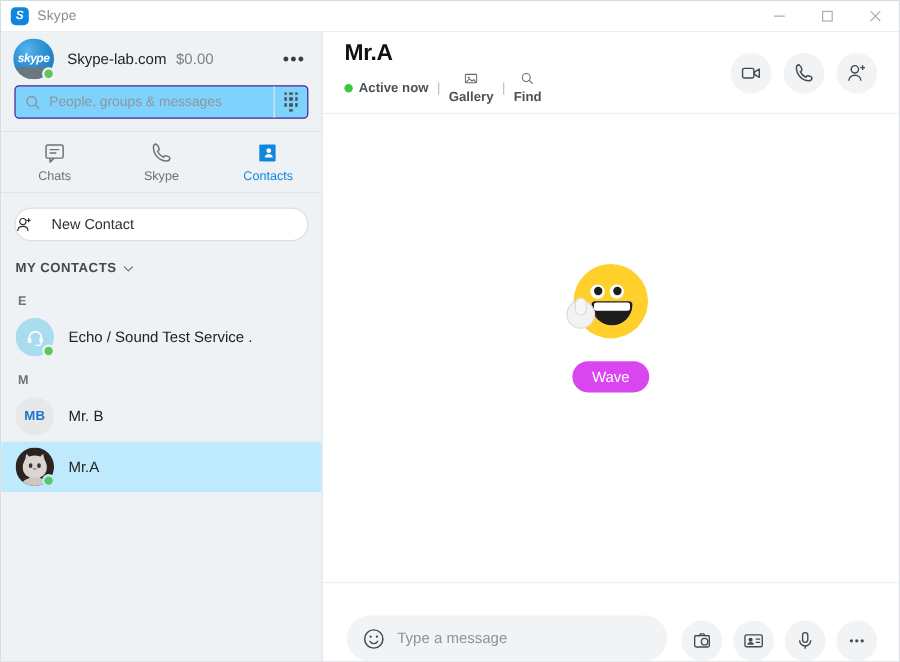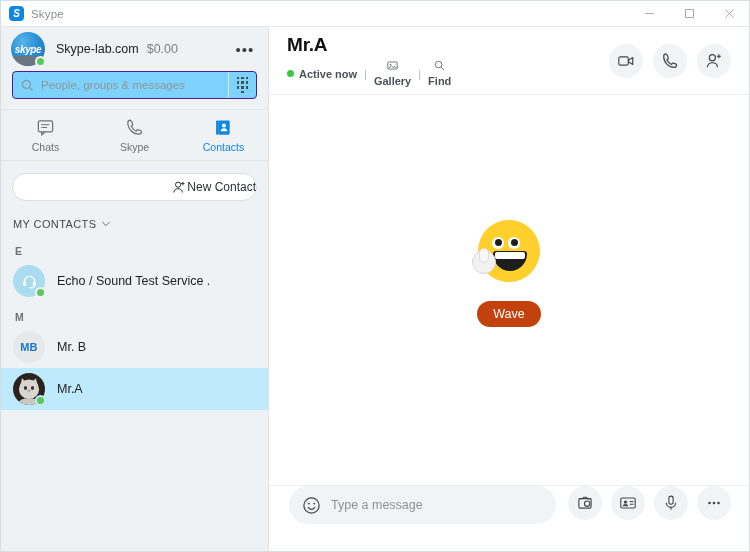--- a/index.html
+++ b/index.html
@@ -131,27 +131,27 @@
     align-items: center; justify-content: center; gap: 4px;
     color: #6c7277; font-size: 10.5px;
   }
   .navtab.active { color: #0f86e0; }
   .navtab svg { display: block; }
 
   .newcontact-wrap { padding: 12px 11px 8px 11px; }
   .newcontact {
     height: 28px; background: #fff;
     border: 1px solid #dadfe3; border-radius: 14px;
-    display: flex; align-items: center; justify-content: flex-end; gap: 0;
+    display: flex; align-items: center; justify-content: flex-start; gap: 15px;
     font-size: 12px; color: #2b3034;
   }
 
   .section-head {
     padding: 9px 12px 6px 12px;
-    font-size: 11px; font-weight: normal; color: #44494e;
+    font-size: 11px; font-weight: bold; color: #44494e;
     letter-spacing: .4px;
     display: flex; align-items: center; gap: 5px;
   }
   .letter-head {
     padding: 9px 12px 3px 14px;
     font-size: 10.5px; color: #6d7378; font-weight: bold;
   }
   .contact-list { flex: 1; overflow: hidden; }
   .contact {
     height: 42px; display: flex; align-items: center;
@@ -262,30 +262,30 @@
     position: absolute; left: -6px; top: 30px;
     width: 24px; height: 24px; border-radius: 50%;
     background: #f2f2f2; border: 1.5px solid #dadada;
   }
   .emoji .hand::before {
     content: ""; position: absolute; left: 6px; top: -3px;
     width: 8px; height: 13px; border-radius: 5px;
     background: #f7f7f7; border: 1.5px solid #dcdcdc;
   }
   .wave-btn {
-    background: #c2410c; color: #fff;
+    background: #d946ef; color: #fff;
     font-size: 12.5px;
     padding: 6px 16px; border-radius: 14px;
     border: 0; font-family: inherit;
   }
 
   .composer {
     height: 66px; flex: 0 0 66px;
     border-top: 1px solid #eceff1;
-    display: flex; align-items: flex-start;
+    display: flex; align-items: flex-end;
     padding: 0 18px 0 20px; gap: 9px;
   }
   .msgbox {
     flex: 1; height: 38px; max-width: 370px;
     background: #f1f3f5; border-radius: 19px;
     display: flex; align-items: center; padding: 0 8px;
   }
   .msgbox .emoji-btn {
     width: 28px; height: 28px; flex: 0 0 28px;
     display: flex; align-items: center; justify-content: center;

